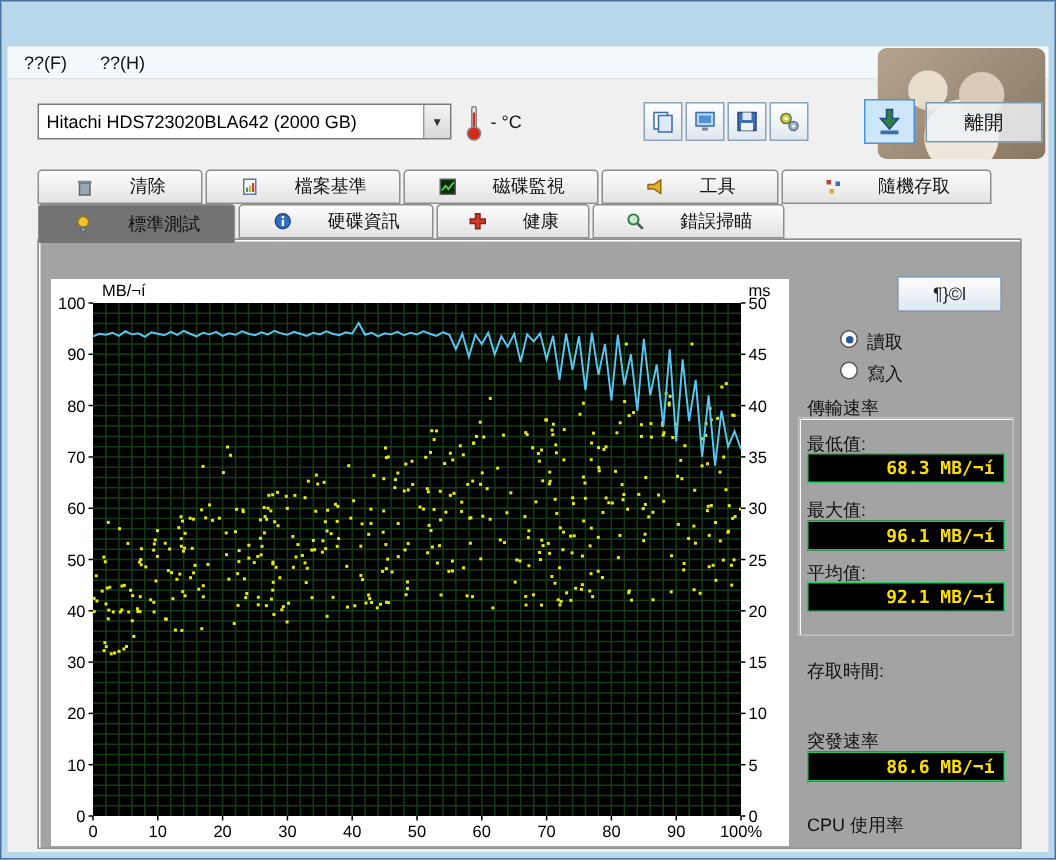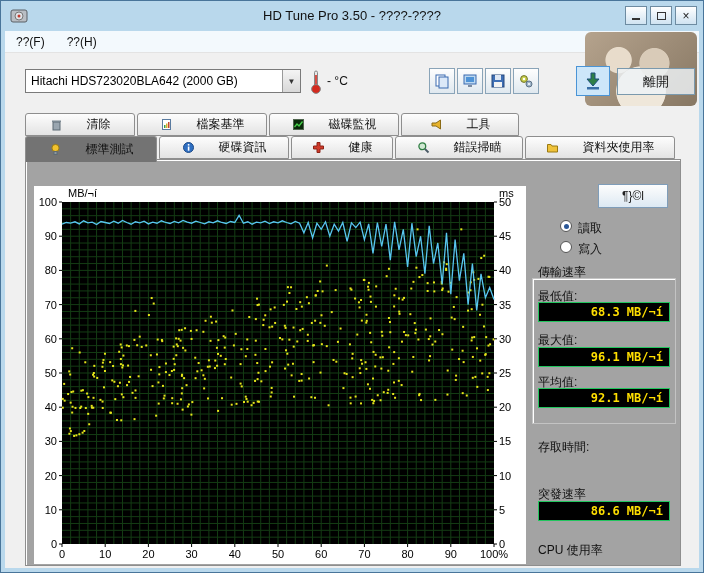--- a/index.html
+++ b/index.html
@@ -62,39 +62,20 @@
   .group{position:absolute;left:0px;top:94px;width:144px;height:146px;border:1px solid #c3c3c3;box-shadow:inset 1px 1px 0 #fff;}
   .flabel{position:absolute;left:6px;}
   .lcd{position:absolute;left:6px;width:132px;height:20px;background:#000;border:1px solid #22c55e;color:#ffdf00;
        font-family:"DejaVu Sans Mono",monospace;font-weight:bold;font-size:12px;line-height:18px;text-align:right;padding-right:6px;}
 </style>
 </head>
 <body>
 
 <div class="window">
 
-  <div class="titlebar">
-    <svg class="app-icon" viewBox="0 0 18 18">
-      <rect x="1" y="3" width="16" height="12" rx="2" fill="#b9bec4" stroke="#5a6066"></rect>
-      <circle cx="9" cy="9" r="4" fill="#dfe3e7" stroke="#777"></circle>
-      <circle cx="9" cy="9" r="1.5" fill="#c23b2e"></circle>
-    </svg>
-    <div class="title">HD Tune Pro 3.50 - ????-????</div>
-    <div class="winbtns">
-      <div class="winbtn">
-          <span class="glyph-min"></span>
-        </div>
-      <div class="winbtn">
-          <span class="glyph-max"></span>
-        </div>
-      <div class="winbtn">
-          <span>×</span>
-        </div>
-    </div>
-  </div>
 
   <div class="client">
 
     <div class="menubar">
       <span class="menu-item">??(F)</span>
       <span class="menu-item">??(H)</span>
     </div>
 
     <div class="cat"></div>
 
@@ -174,20 +155,28 @@
               <polyline points="2.5,9 5,6 7,8 10.5,3.5" fill="none" stroke="#46d14a" stroke-width="1.3"></polyline>
             </svg>
           <span>磁碟監視</span>
         </div>
         <div class="tab" style="width:118px">
           <svg width="13" height="13" viewBox="0 0 13 13">
               <polygon points="2,5 6,5 10.5,2 10.5,11 6,8 2,8" fill="#e7b32c" stroke="#8a6a14"></polygon>
             </svg>
           <span>工具</span>
         </div>
+        <div class="tab" style="width:140px">
+          <svg width="13" height="13" viewBox="0 0 13 13">
+              <rect x="2" y="2" width="3" height="3" fill="#c2452f"></rect>
+              <rect x="8" y="3" width="3" height="3" fill="#3f6fb5"></rect>
+              <rect x="4" y="8" width="3" height="3" fill="#d8b12e"></rect>
+            </svg>
+          <span>隨機存取</span>
+        </div>
       </div>
       <div class="tabrow">
         <div class="tab active" style="width:132px">
           <svg width="13" height="13" viewBox="0 0 13 13">
               <circle cx="6.5" cy="5" r="3.6" fill="#f2c22e" stroke="#9a7a12"></circle>
               <rect x="5" y="8.5" width="3" height="3" fill="#8d979f" stroke="#5d6a74"></rect>
             </svg>
           <span>標準測試</span>
         </div>
         <div class="tab" style="width:130px">
@@ -203,26 +192,20 @@
               <polygon points="5,1.5 8,1.5 8,5 11.5,5 11.5,8 8,8 8,11.5 5,11.5 5,8 1.5,8 1.5,5 5,5" fill="#d03a2a" stroke="#8c2418"></polygon>
             </svg>
           <span>健康</span>
         </div>
         <div class="tab" style="width:128px">
           <svg width="13" height="13" viewBox="0 0 13 13">
               <circle cx="5.3" cy="5.3" r="3.4" fill="#cfe8d2" stroke="#2e7d42" stroke-width="1.3"></circle>
               <line x1="8" y1="8" x2="11.5" y2="11.5" stroke="#4a5a66" stroke-width="1.8"></line>
             </svg>
           <span>錯誤掃瞄</span>
-        </div>
-        <div class="tab" style="width:150px">
-          <svg width="13" height="13" viewBox="0 0 13 13">
-              <path d="M1.5 3.5 L5 3.5 L6 5 L11.5 5 L11.5 11 L1.5 11 Z" fill="#efc23a" stroke="#9a7a12"></path>
-            </svg>
-          <span>資料夾使用率</span>
         </div>
       </div>
     </div>
 
     <div class="panel">
 
       <div class="chart-box">
         <svg id="chart-svg" width="492" height="378">
             <rect x="28" y="16" width="432" height="342" fill="#000000"></rect>
             <line x1="36.64" y1="16" x2="36.64" y2="358" stroke="#143c14" stroke-width="1"></line>

